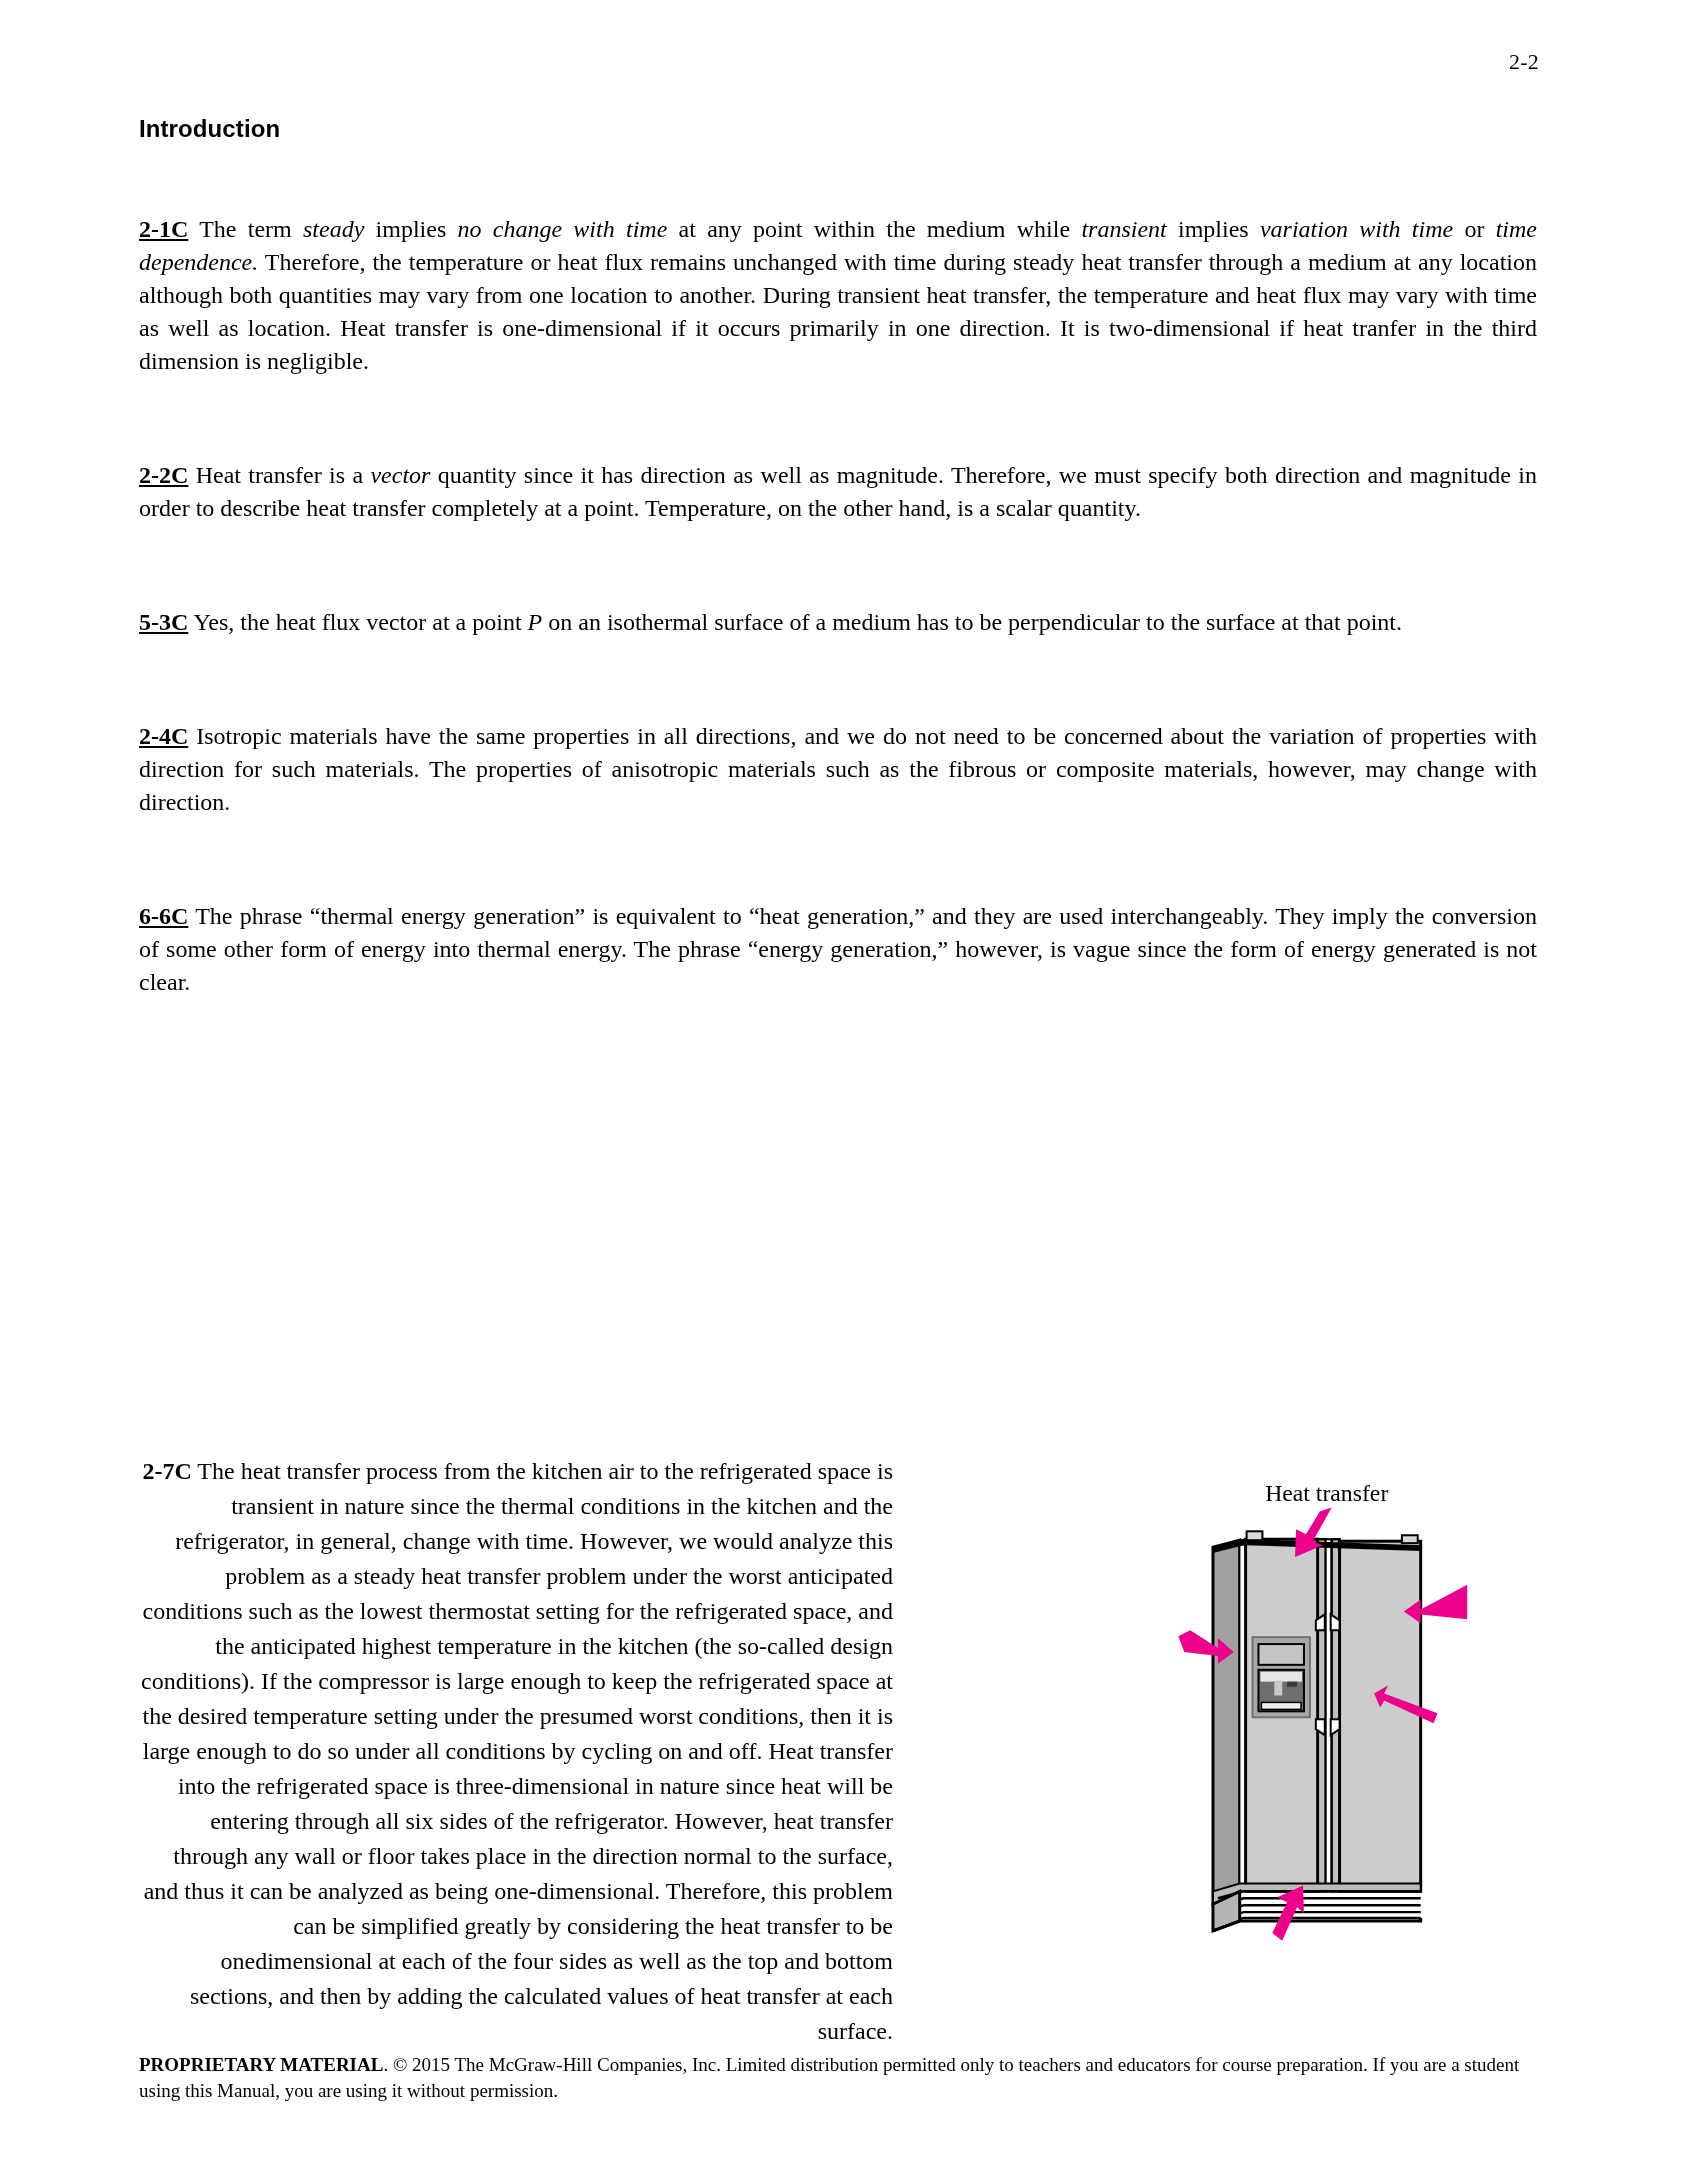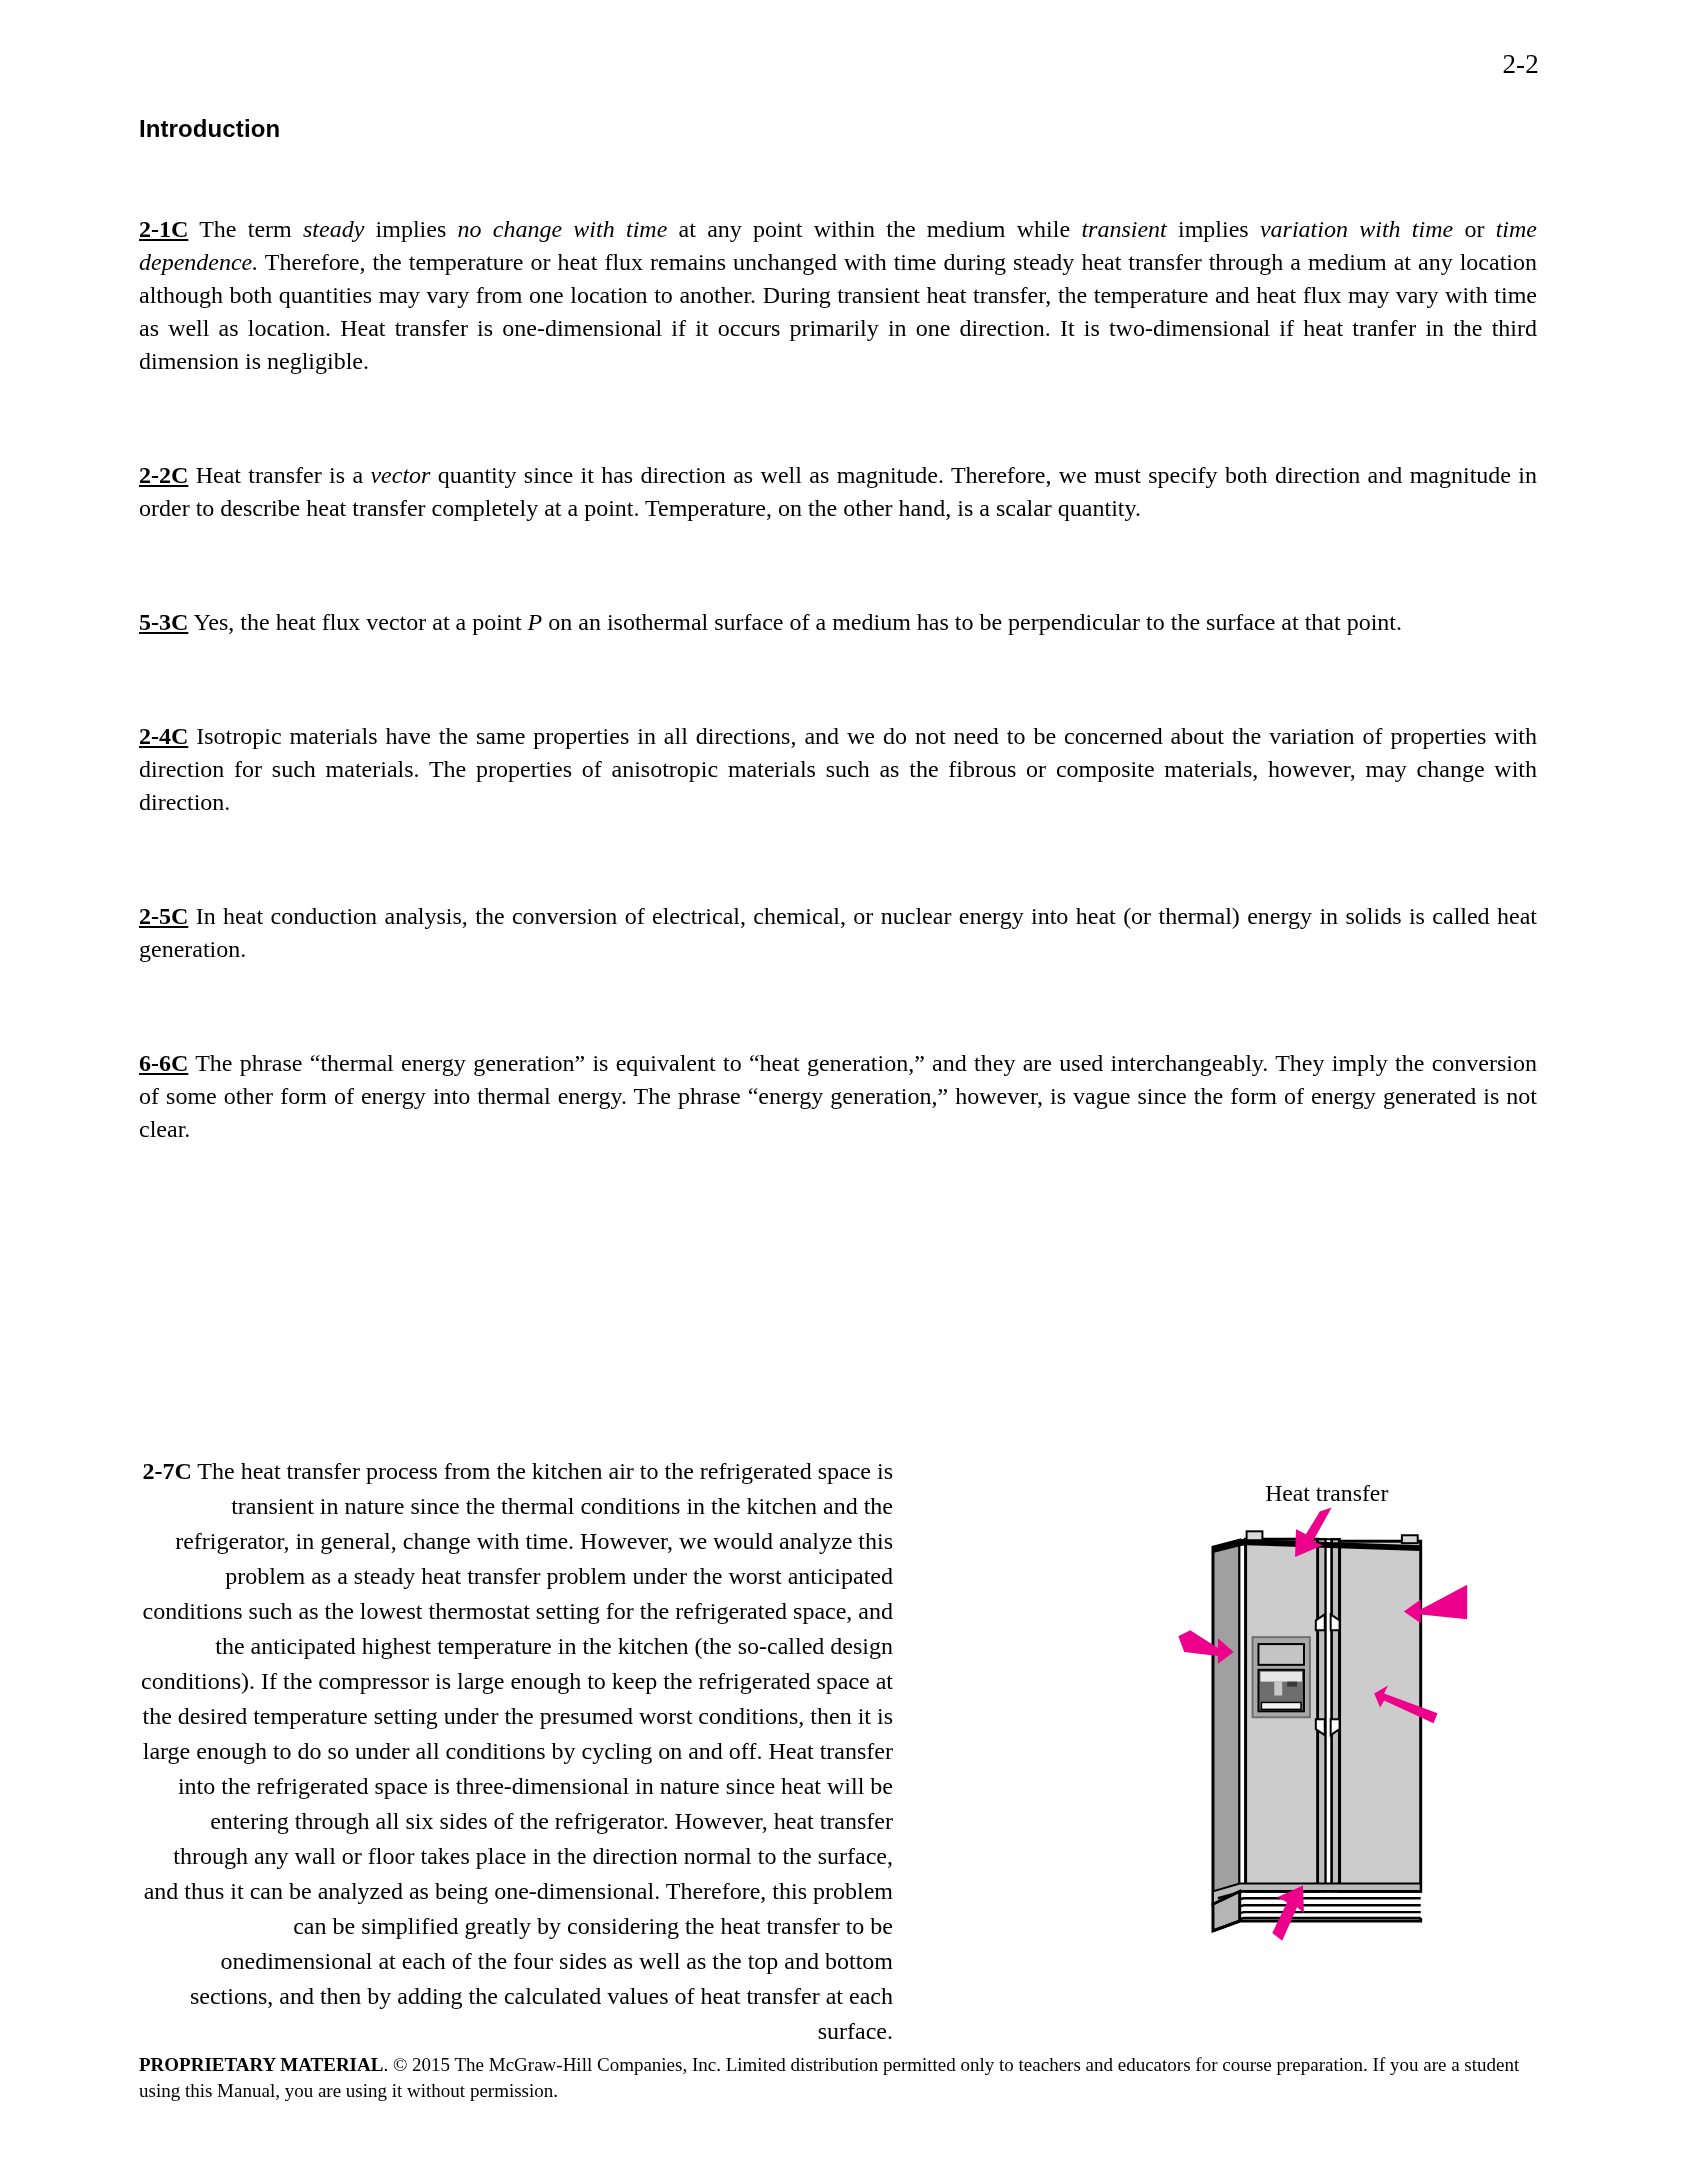--- a/index.html
+++ b/index.html
@@ -23,21 +23,21 @@
     height: 2178px;
     background: #fff;
   }
 
   
   .page-number {
     position: absolute;
     right: 144px;
     top: 51px;
     font-family: "Liberation Serif", "DejaVu Serif", serif;
-    font-size: 27px;
+    font-size: 22px;
     line-height: 1;
     letter-spacing: 0.2px;
     text-align: center;
   }
 
   .section-heading {
     position: absolute;
     left: 139px;
     top: 117px;
     font-family: "Liberation Sans", "DejaVu Sans", sans-serif;
@@ -120,23 +120,20 @@
       <span class="num">2-1C</span><span><span>  The term </span><i>steady</i><span> implies </span><i>no change with time</i><span> at any point within the medium while </span><i>transient</i><span> implies </span><i>variation with time</i><span> or </span><i>time dependence.</i><span> Therefore, the temperature or heat flux remains unchanged with time during steady heat transfer through a medium at any location although both quantities may vary from one location to another.   During transient heat transfer, the temperature and heat flux may vary with time as well as location. Heat transfer is one-dimensional if it occurs primarily in one direction. It is two-dimensional if heat tranfer in the third dimension is negligible.</span></span>
     </p>
     <p class="qa gap-lg">
       <span class="num">2-2C</span><span><span>  Heat transfer is a </span><i>vector</i><span> quantity since it has direction as well as magnitude. Therefore, we must specify both direction and magnitude in order to describe heat transfer completely at a point. Temperature, on the other hand, is a scalar quantity.</span></span>
     </p>
     <p class="qa gap-lg">
       <span class="num">5-3C</span><span><span> Yes, the heat flux vector at a point </span><i>P</i><span> on an isothermal surface of a medium has to be perpendicular to the surface at that point.</span></span>
     </p>
     <p class="qa gap-lg">
       <span class="num">2-4C</span><span><span> Isotropic materials have the same properties in all directions, and we do not need to be concerned about the variation of properties with direction for such materials. The properties of anisotropic materials such as the fibrous or composite materials, however, may change with direction.</span></span>
-    </p>
-    <p class="qa gap-lg">
-      <span class="num">2-5C</span><span><span> In heat conduction analysis, the conversion of electrical, chemical, or nuclear energy into heat (or thermal) energy in solids is called heat generation.</span></span>
     </p>
     <p class="qa">
       <span class="num">6-6C</span><span><span> The phrase “thermal energy generation” is equivalent to “heat generation,” and they are used interchangeably. They imply the conversion of some other form of energy into thermal energy. The phrase “energy generation,” however, is vague since the form of energy generated is not clear.</span></span>
     </p>
   </div>
 
   <p class="qa-7">
     <span class="num">2-7C</span><span> The heat transfer process from the kitchen air to the refrigerated space is transient in nature since the thermal conditions in the kitchen and the refrigerator, in general, change with time. However, we would analyze this problem as a steady heat transfer problem under the worst anticipated conditions such as the lowest thermostat setting for the refrigerated space, and the anticipated highest temperature in the kitchen (the so-called design conditions). If the compressor is large enough to keep the refrigerated space at the desired temperature setting under the presumed worst conditions, then it is large enough to do so under all conditions by cycling on and off. Heat transfer into the refrigerated space is three-dimensional in nature since heat will be entering through all six sides of the refrigerator. However, heat transfer through any wall or floor takes place in the direction normal to the surface, and thus it can be analyzed as being one-dimensional. Therefore, this problem can be simplified greatly by considering the heat transfer to be onedimensional at each of the four sides as well as the top and bottom sections, and then by adding the calculated values of heat transfer at each surface.</span>
   </p>
 

